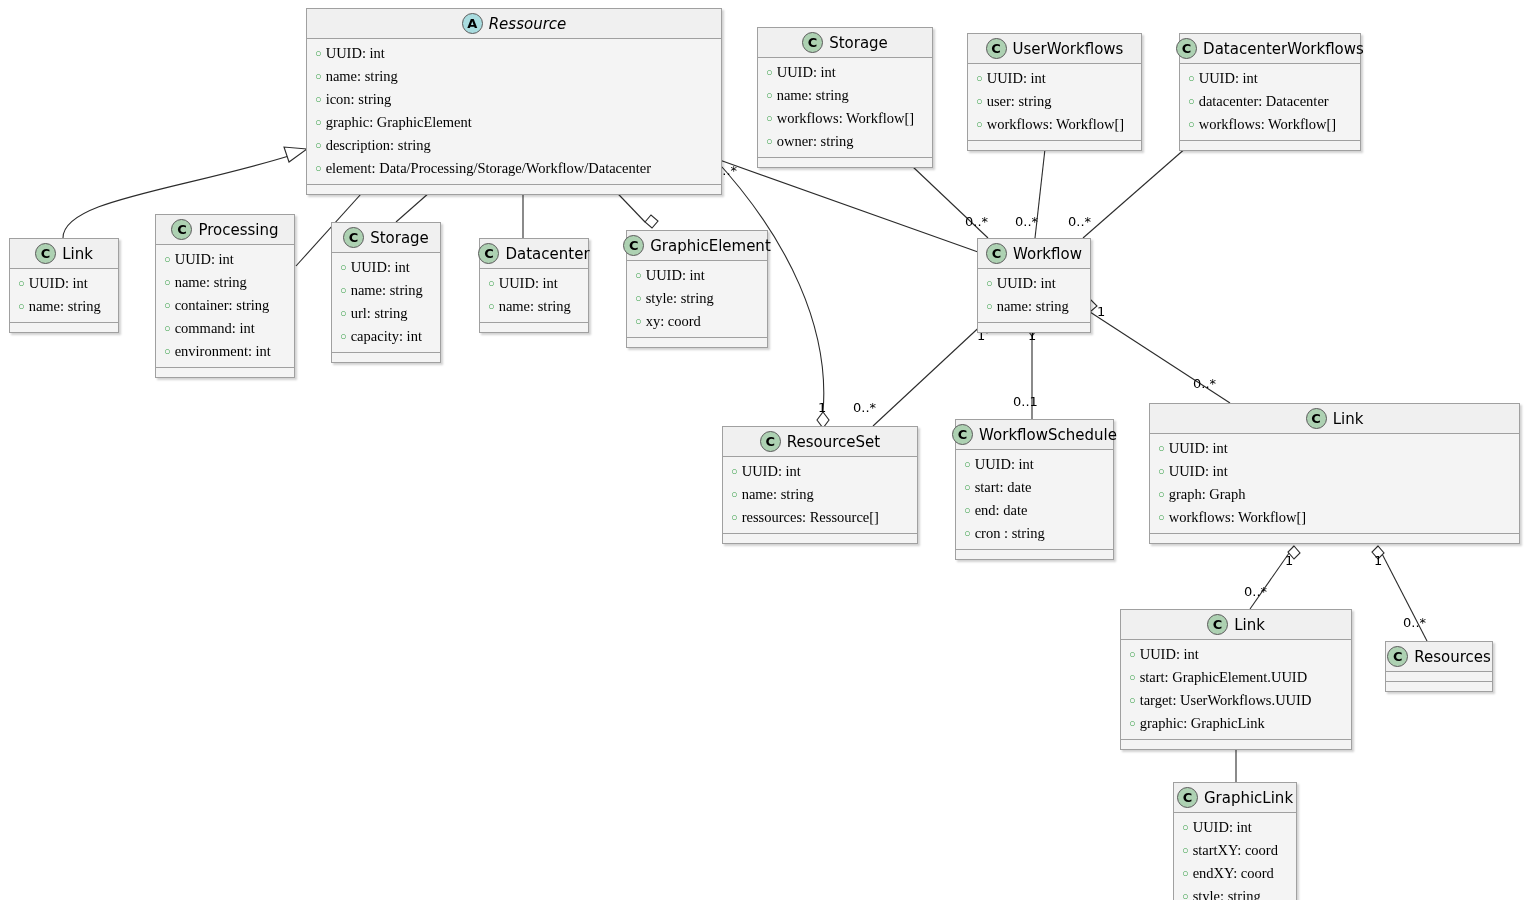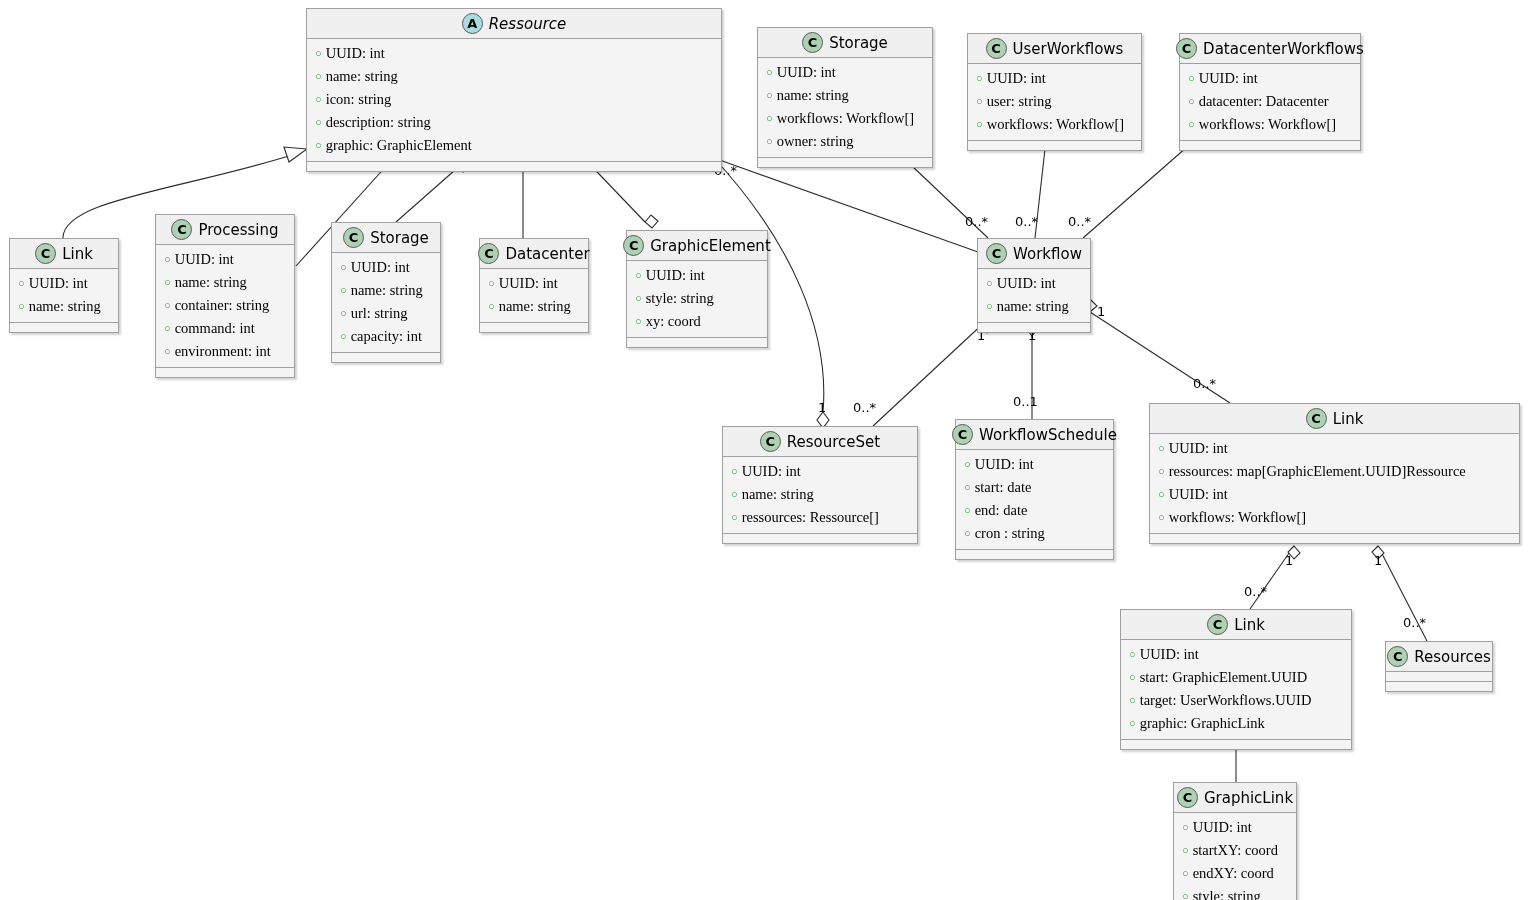--- a/index.html
+++ b/index.html
@@ -139,22 +139,23 @@
   <div id="classes-layer">
       <div class="uml" style="left: 306px; top: 8px; width: 416px;">
         <div class="hdr abs">
           <span class="cicon a">A</span>
           <span class="nm">Ressource</span>
         </div>
         <div class="attrs">
           <div class="row"><span class="b">○</span><span>UUID: int</span></div>
           <div class="row"><span class="b">○</span><span>name: string</span></div>
           <div class="row"><span class="b">○</span><span>icon: string</span></div>
+          <div class="row"><span class="b">○</span><span>graphic: GraphicElement</span></div>
           <div class="row"><span class="b">○</span><span>description: string</span></div>
-          <div class="row"><span class="b">○</span><span>graphic: GraphicElement</span></div>
+          <div class="row"><span class="b">○</span><span>element: Data/Processing/Storage/Workflow/Datacenter</span></div>
         </div>
         <div class="ops"></div>
       </div>
       <div class="uml" style="left: 757px; top: 27px; width: 176px;">
         <div class="hdr">
           <span class="cicon c">C</span>
           <span class="nm">Storage</span>
         </div>
         <div class="attrs">
           <div class="row"><span class="b">○</span><span>UUID: int</span></div>
@@ -285,22 +286,22 @@
         </div>
         <div class="ops"></div>
       </div>
       <div class="uml" style="left: 1149px; top: 403px; width: 371px;">
         <div class="hdr">
           <span class="cicon c">C</span>
           <span class="nm">Link</span>
         </div>
         <div class="attrs">
           <div class="row"><span class="b">○</span><span>UUID: int</span></div>
-          <div class="row"><span class="b">○</span><span>ressources: map[GraphicElement.UUID]Ressource</span></div>
-          <div class="row"><span class="b">○</span><span>UUID: int</span></div>
+          <div class="row"><span class="b">○</span><span>UUID: int</span></div>
+          <div class="row"><span class="b">○</span><span>graph: Graph</span></div>
           <div class="row"><span class="b">○</span><span>workflows: Workflow[]</span></div>
         </div>
         <div class="ops"></div>
       </div>
       <div class="uml" style="left: 1120px; top: 609px; width: 232px;">
         <div class="hdr">
           <span class="cicon c">C</span>
           <span class="nm">Link</span>
         </div>
         <div class="attrs">

